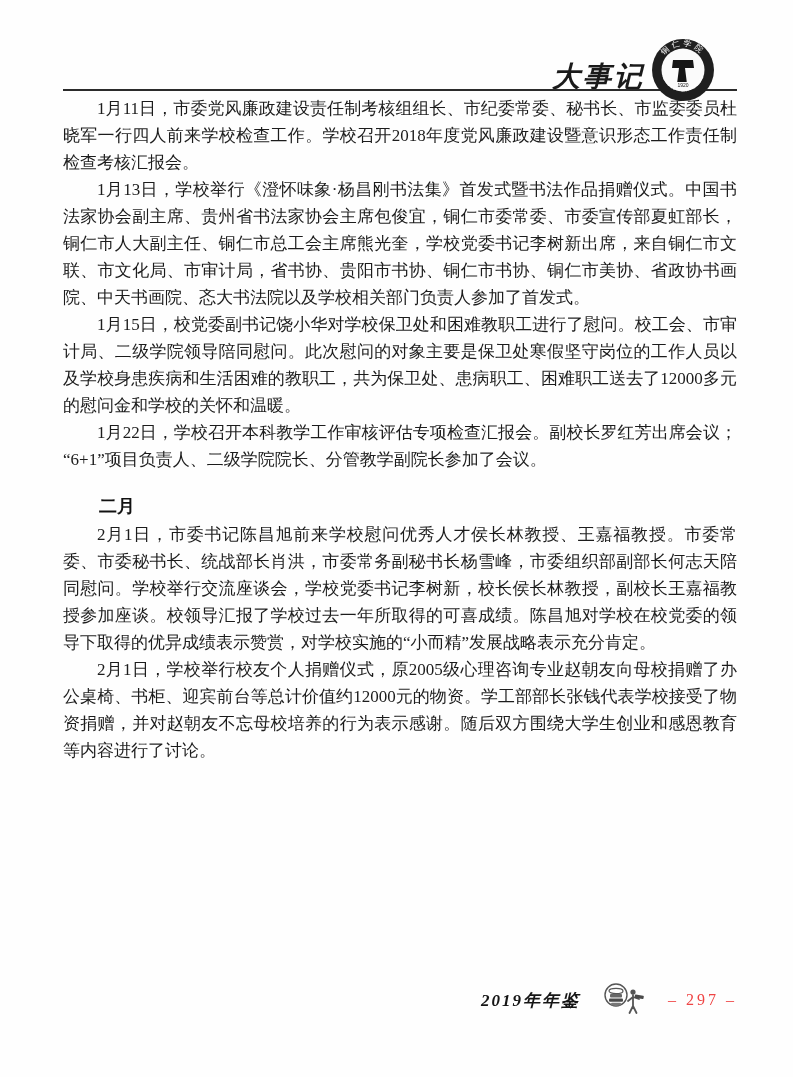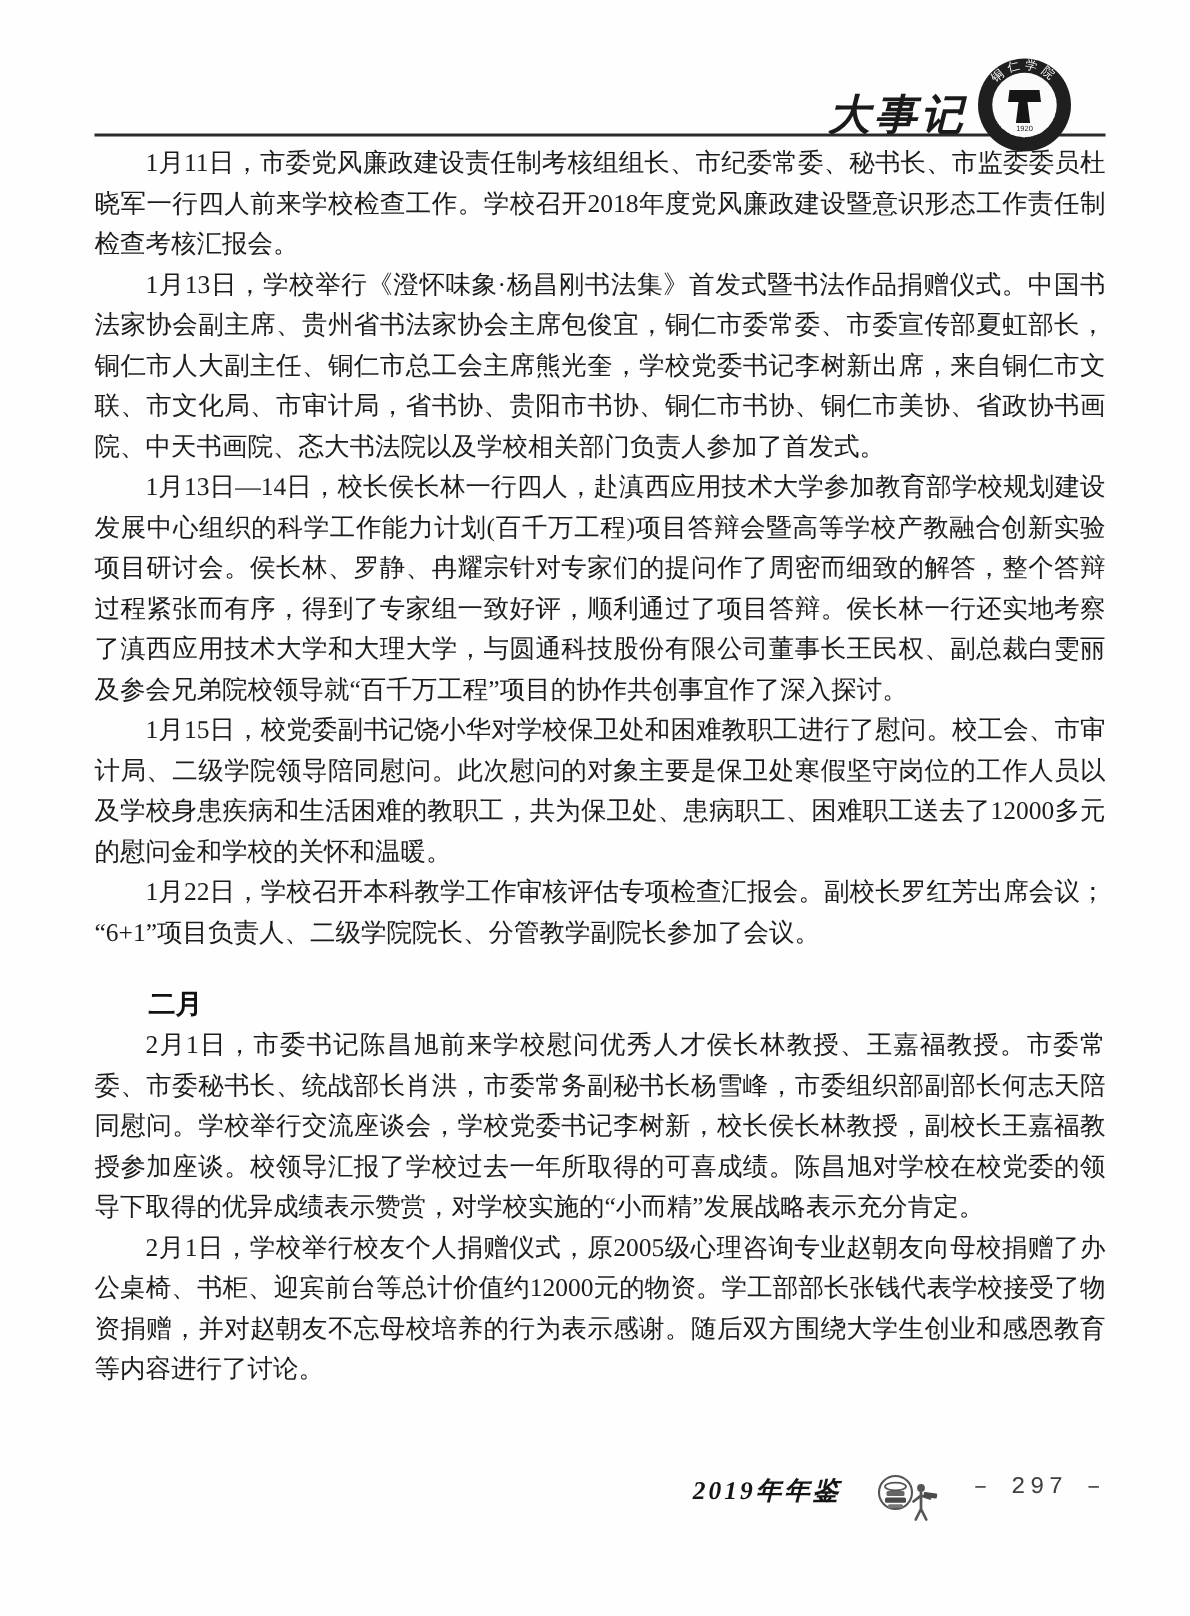--- a/index.html
+++ b/index.html
@@ -31,36 +31,36 @@
   .doc-body{
     position:absolute;top:95px;left:63px;width:674px;
     font-size:17px;line-height:27px;
     text-align:justify;text-justify:inter-ideograph;
   }
   .doc-body p{margin:0;text-indent:2em;}
   .doc-body p.no-indent{text-indent:0;}
   .month-heading{
     margin:21px 0 0 0;
     text-indent:2em;
-    font-family:Liberation Sans, sans-serif;
+    font-family:Liberation Mono, monospace;
     font-weight:bold;font-size:18px;line-height:27px;
     color:#111;
   }
   
   .footer{
     position:absolute;top:982px;right:56px;
-    display:flex;align-items:flex-start;gap:22px;
+    display:flex;align-items:center;gap:22px;
   }
   .yearbook-title{
     font-size:17px;font-weight:bold;font-style:italic;
     letter-spacing:2px;color:#151515;
   }
   .page-number{
-    font-size:16px;letter-spacing:3px;color:#404040;
-    font-family:Liberation Mono, monospace;
+    font-size:16px;letter-spacing:3px;color:#ef4444;
+    font-family:Liberation Serif, serif;
   }
   .footer-emblem{width:44px;height:36px;}
 </style>
 </head>
 <body>
 
 <div class="page">
 
   <div class="section-title">大事记</div>
   <div class="header-rule"></div>
@@ -80,21 +80,20 @@
       <textPath href="#arcTop" startOffset="50%" text-anchor="middle">铜仁学院</textPath>
     </text>
     <text font-size="4" fill="#ffffff" letter-spacing="0.6" font-family="Liberation Sans, sans-serif">
       <textPath href="#arcBot" startOffset="50%" text-anchor="middle">TONGREN UNIVERSITY</textPath>
     </text>
   </svg>
 
   <div class="doc-body">
     <p>1月11日，市委党风廉政建设责任制考核组组长、市纪委常委、秘书长、市监委委员杜晓军一行四人前来学校检查工作。学校召开2018年度党风廉政建设暨意识形态工作责任制检查考核汇报会。</p>
     <p>1月13日，学校举行《澄怀味象·杨昌刚书法集》首发式暨书法作品捐赠仪式。中国书法家协会副主席、贵州省书法家协会主席包俊宜，铜仁市委常委、市委宣传部夏虹部长，铜仁市人大副主任、铜仁市总工会主席熊光奎，学校党委书记李树新出席，来自铜仁市文联、市文化局、市审计局，省书协、贵阳市书协、铜仁市书协、铜仁市美协、省政协书画院、中天书画院、忞大书法院以及学校相关部门负责人参加了首发式。</p>
-    <p>1月13日—14日，校长侯长林一行四人，赴滇西应用技术大学参加教育部学校规划建设发展中心组织的科学工作能力计划(百千万工程)项目答辩会暨高等学校产教融合创新实验项目研讨会。侯长林、罗静、冉耀宗针对专家们的提问作了周密而细致的解答，整个答辩过程紧张而有序，得到了专家组一致好评，顺利通过了项目答辩。侯长林一行还实地考察了滇西应用技术大学和大理大学，与圆通科技股份有限公司董事长王民权、副总裁白雯丽及参会兄弟院校领导就“百千万工程”项目的协作共创事宜作了深入探讨。</p>
     <p>1月15日，校党委副书记饶小华对学校保卫处和困难教职工进行了慰问。校工会、市审计局、二级学院领导陪同慰问。此次慰问的对象主要是保卫处寒假坚守岗位的工作人员以及学校身患疾病和生活困难的教职工，共为保卫处、患病职工、困难职工送去了12000多元的慰问金和学校的关怀和温暖。</p>
     <p>1月22日，学校召开本科教学工作审核评估专项检查汇报会。副校长罗红芳出席会议；“6+1”项目负责人、二级学院院长、分管教学副院长参加了会议。</p>
 
     <h2 class="month-heading">二月</h2>
 
     <p>2月1日，市委书记陈昌旭前来学校慰问优秀人才侯长林教授、王嘉福教授。市委常委、市委秘书长、统战部长肖洪，市委常务副秘书长杨雪峰，市委组织部副部长何志天陪同慰问。学校举行交流座谈会，学校党委书记李树新，校长侯长林教授，副校长王嘉福教授参加座谈。校领导汇报了学校过去一年所取得的可喜成绩。陈昌旭对学校在校党委的领导下取得的优异成绩表示赞赏，对学校实施的“小而精”发展战略表示充分肯定。</p>
     <p>2月1日，学校举行校友个人捐赠仪式，原2005级心理咨询专业赵朝友向母校捐赠了办公桌椅、书柜、迎宾前台等总计价值约12000元的物资。学工部部长张钱代表学校接受了物资捐赠，并对赵朝友不忘母校培养的行为表示感谢。随后双方围绕大学生创业和感恩教育等内容进行了讨论。</p>
   </div>
 
   <div class="footer">

